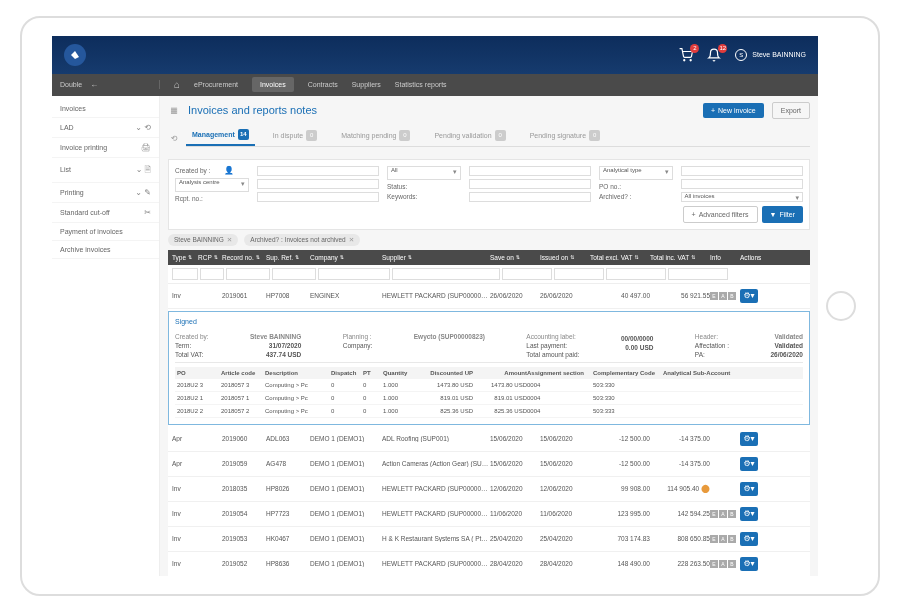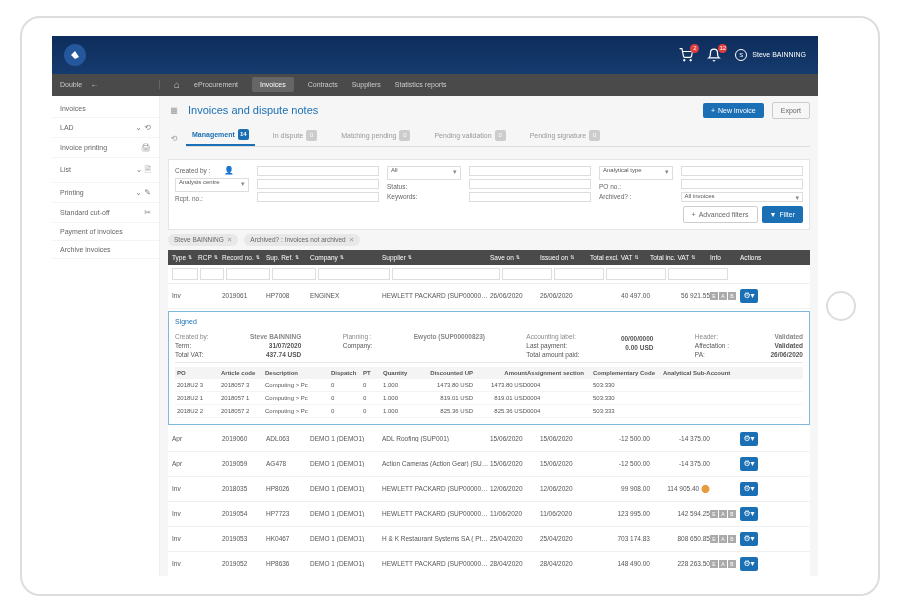--- a/index.html
+++ b/index.html
@@ -165,21 +165,21 @@
             <span>Archive invoices</span>
             <span class="side-icon"></span>
           </div>
         </div>
 
     <div class="main">
       <div class="title-row">
         <div class="title-icons">
           <div class="ti">▦</div>
         </div>
-        <h1 class="page-title">Invoices and dispute notes</h1>
+        <h1 class="page-title">Invoices and reports notes</h1>
         <div class="spacer"></div>
         <div class="btn-blue">
               <span>+</span>
               <span>New invoice</span>
             </div>
         <div class="btn-outline">Export</div>
       </div>
 
       <div style="display:flex;align-items:center;gap:6px;margin-bottom:6px;">
         <div class="ti">⟲</div>

